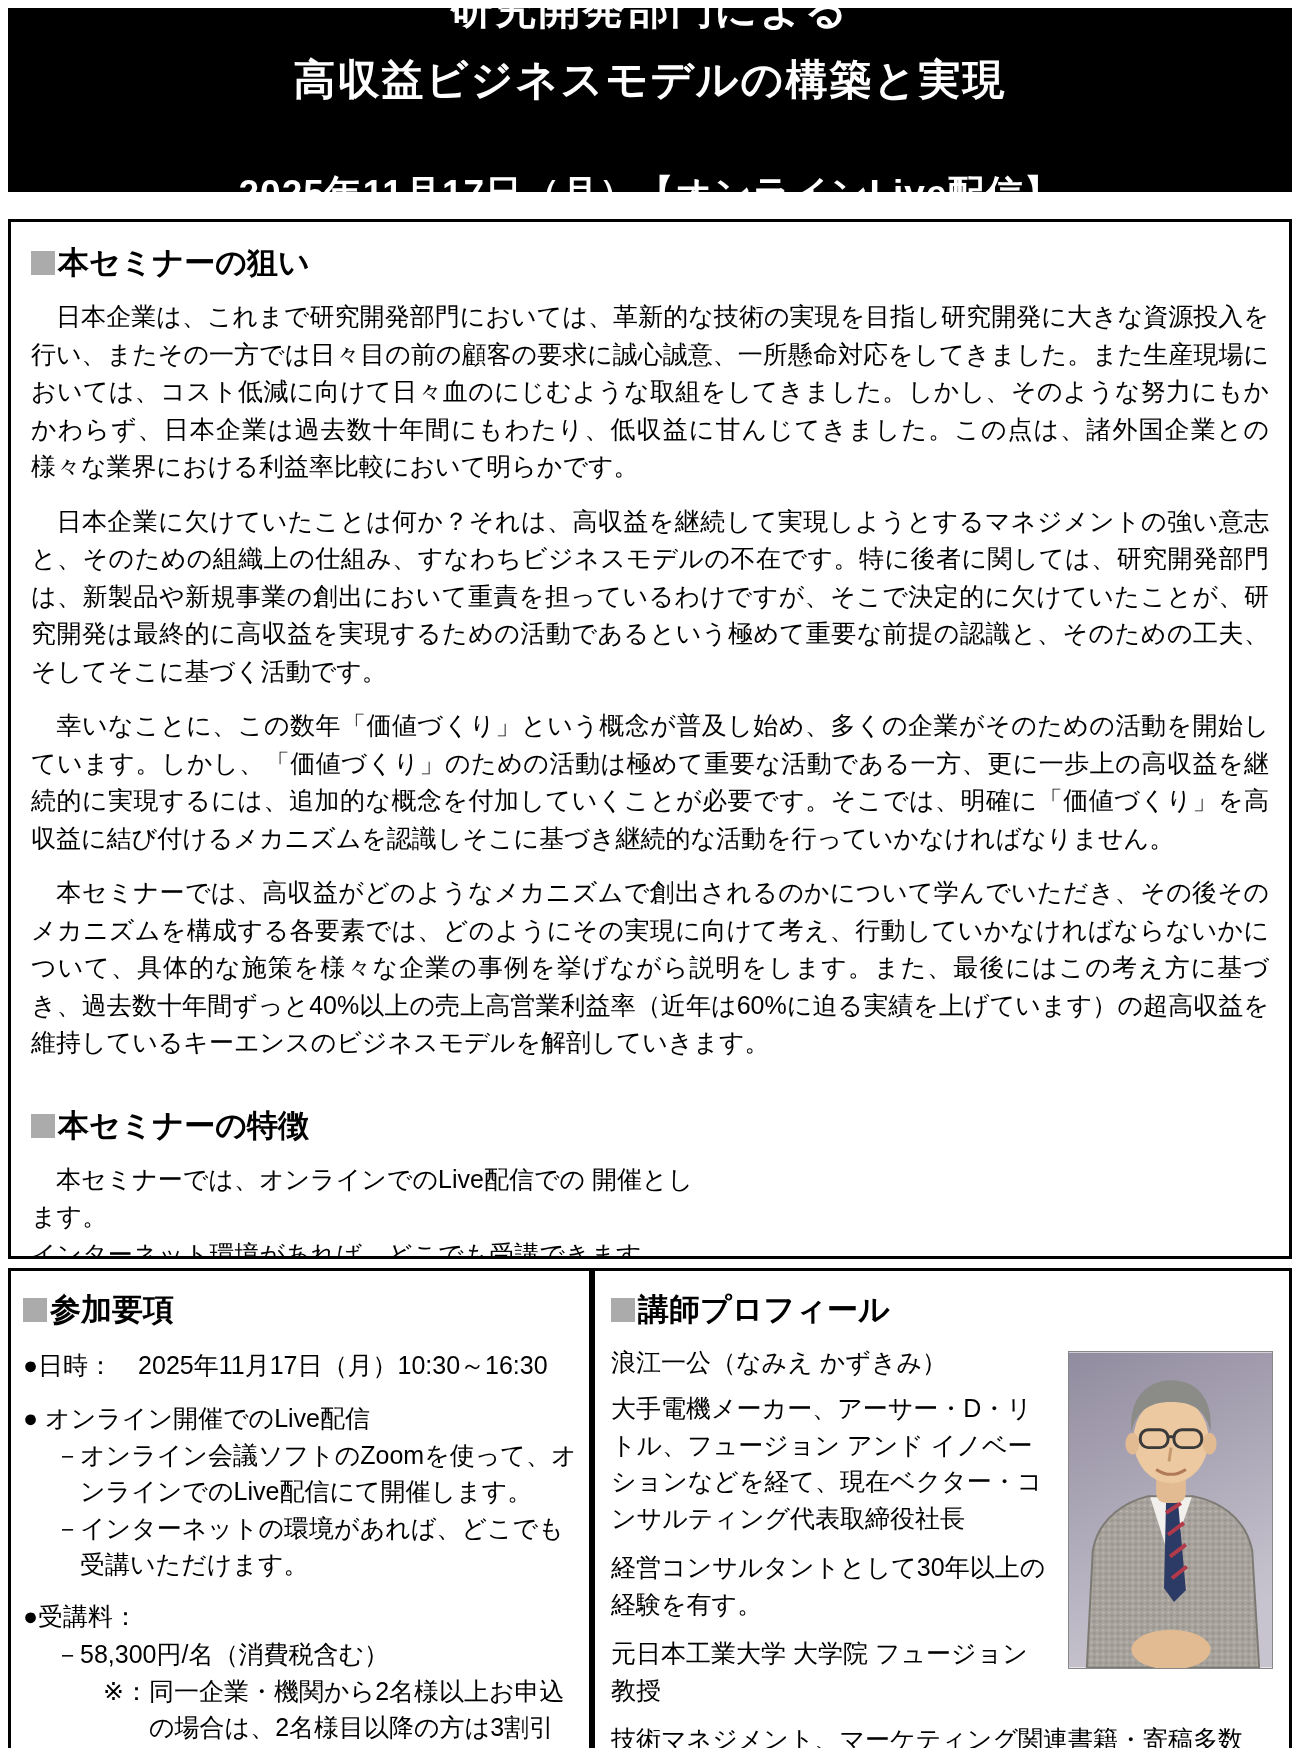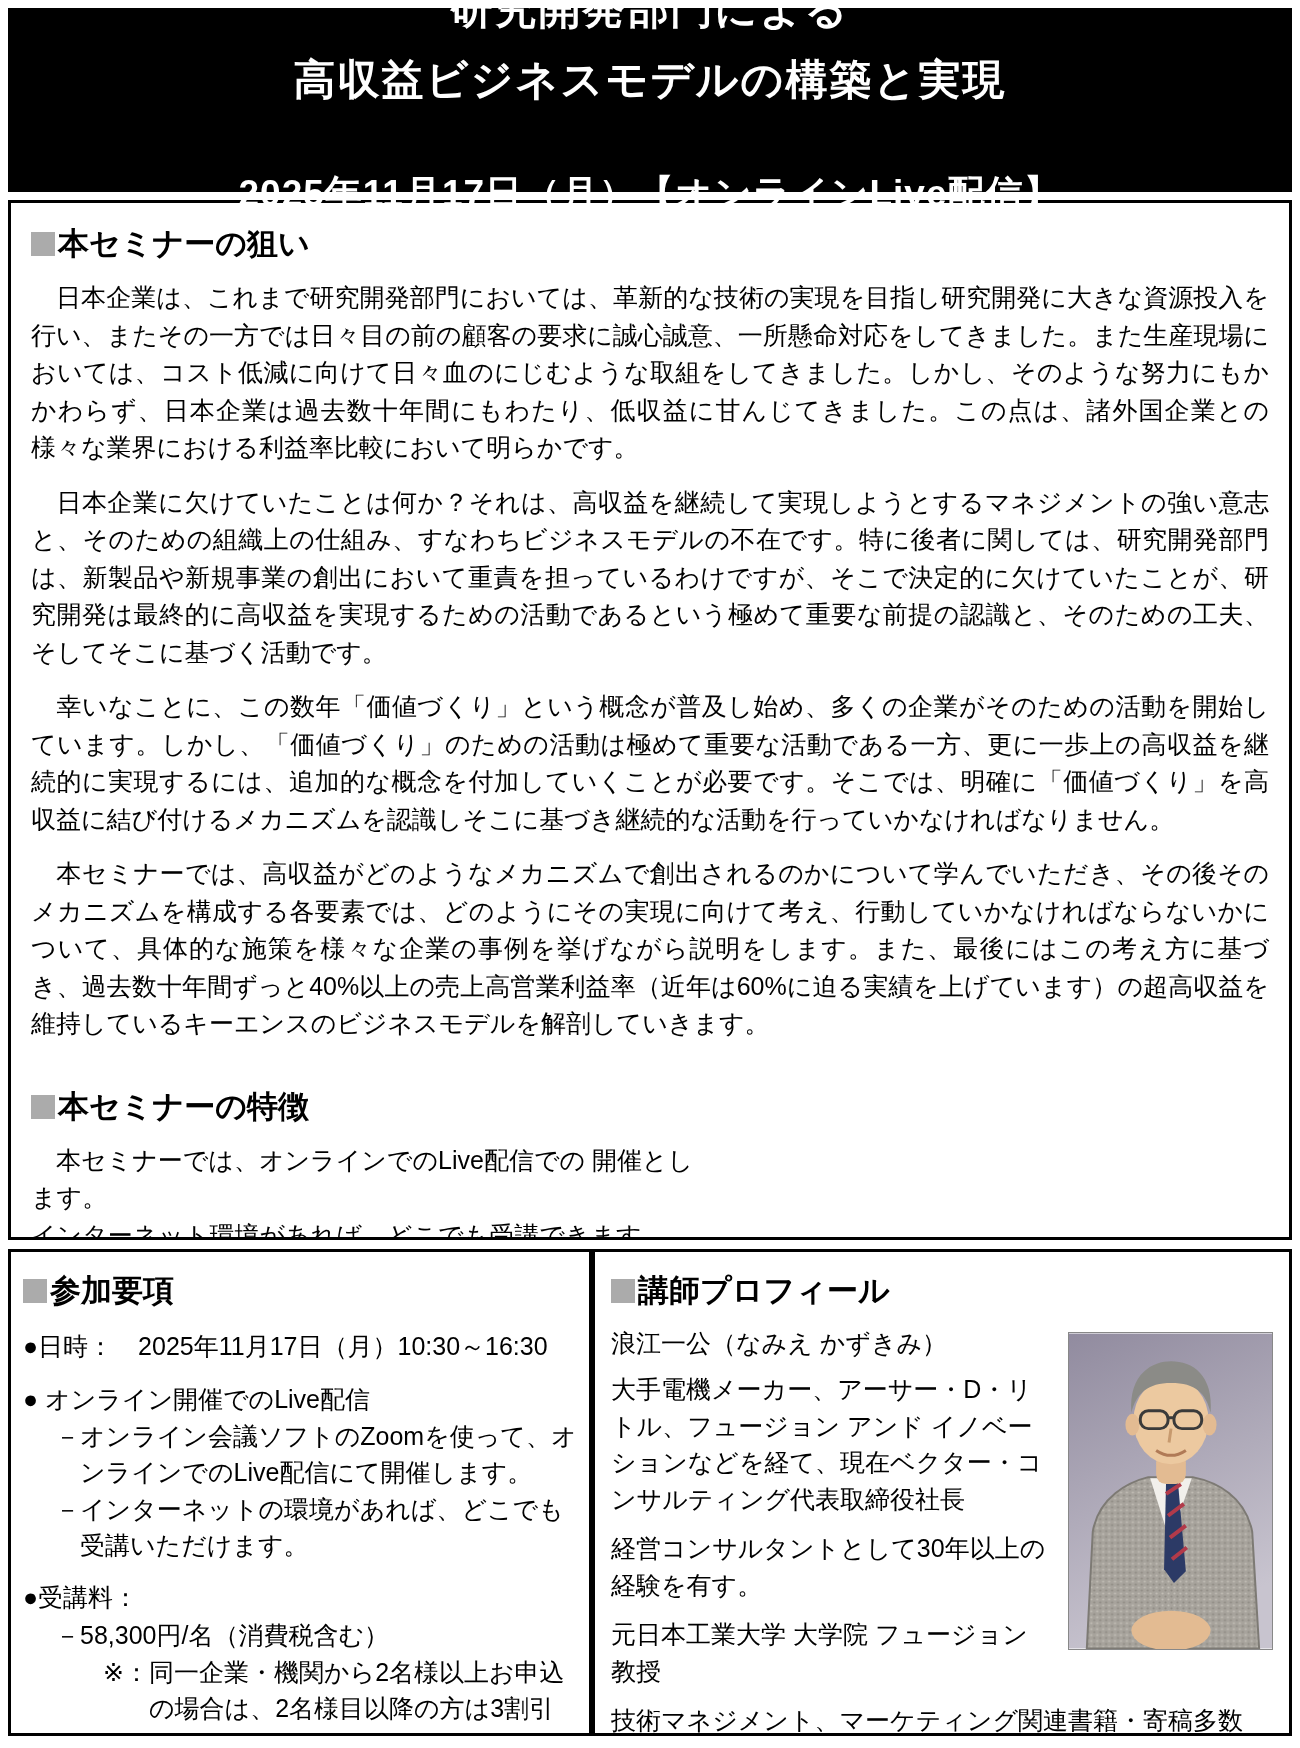--- a/index.html
+++ b/index.html
@@ -13,21 +13,21 @@
   .hdr{
     background:#000;color:#fff;text-align:center;height:184px;
     display:flex;flex-direction:column;justify-content:center;gap:22px;
     border:2px solid #000;box-sizing:border-box;
   }
   .hdr .t1,.hdr .t2{font-size:42px;font-weight:bold;letter-spacing:2px;line-height:1.15;}
   .hdr .t3{font-size:37px;font-weight:bold;letter-spacing:1px;line-height:1.1;margin-top:48px;}
 
   
   .main-box{
-    border:3px solid #000;margin-top:8px;height:1040px;box-sizing:border-box;
+    border:3px solid #000;margin-top:27px;height:1040px;box-sizing:border-box;
     padding:14px 20px 10px 20px;overflow:hidden;
   }
   .sec-h{display:flex;align-items:center;font-size:31px;font-weight:bold;margin:6px 0 14px 0;}
   .sec-h .sq{width:24px;height:24px;background:#ababab;margin-right:3px;flex:none;}
   .para{font-size:25px;line-height:1.5;margin:0 0 17px 0;text-align:justify;}
 
   .cols{display:flex;margin-top:4px;flex-direction:column;}
   .col-left{width:675px;flex:none;}
   .col-right{flex:1;position:relative;height:352px;}
 

